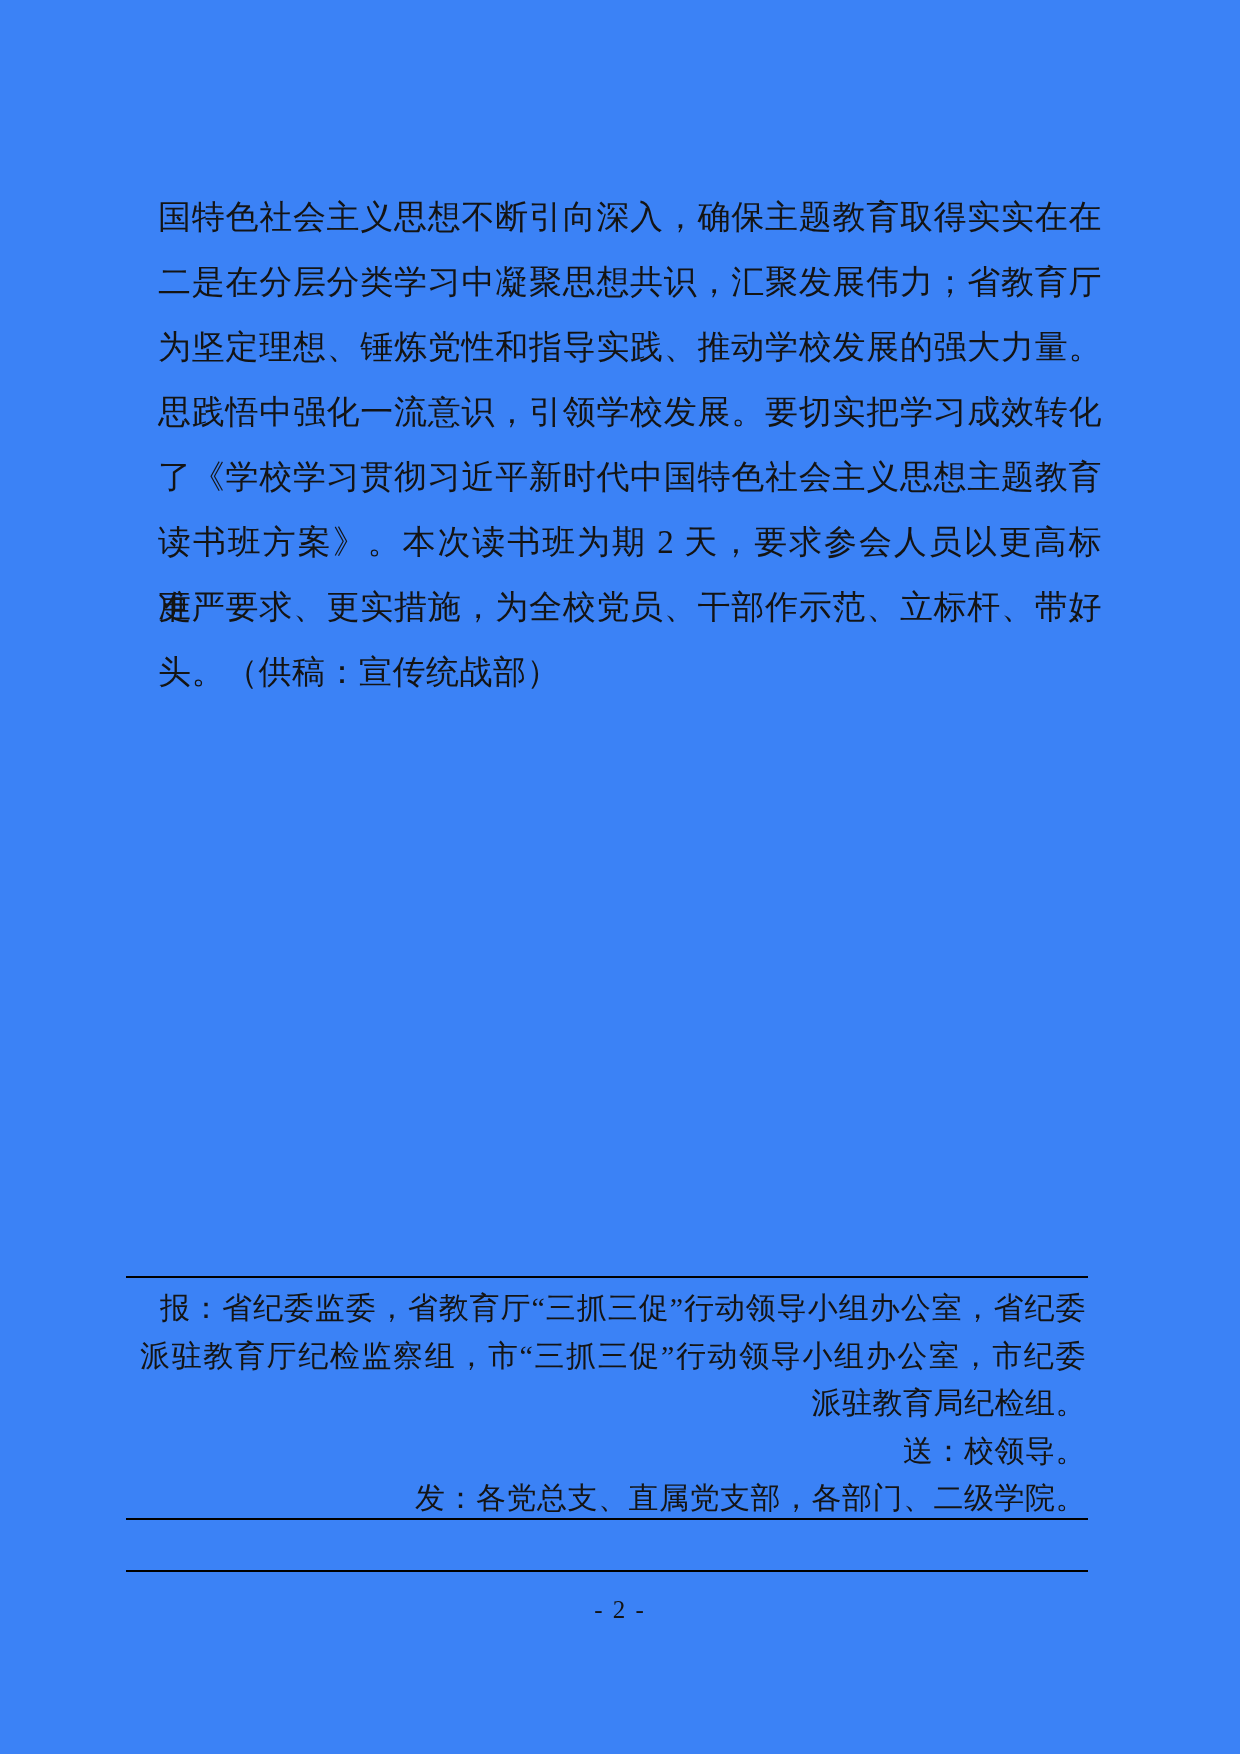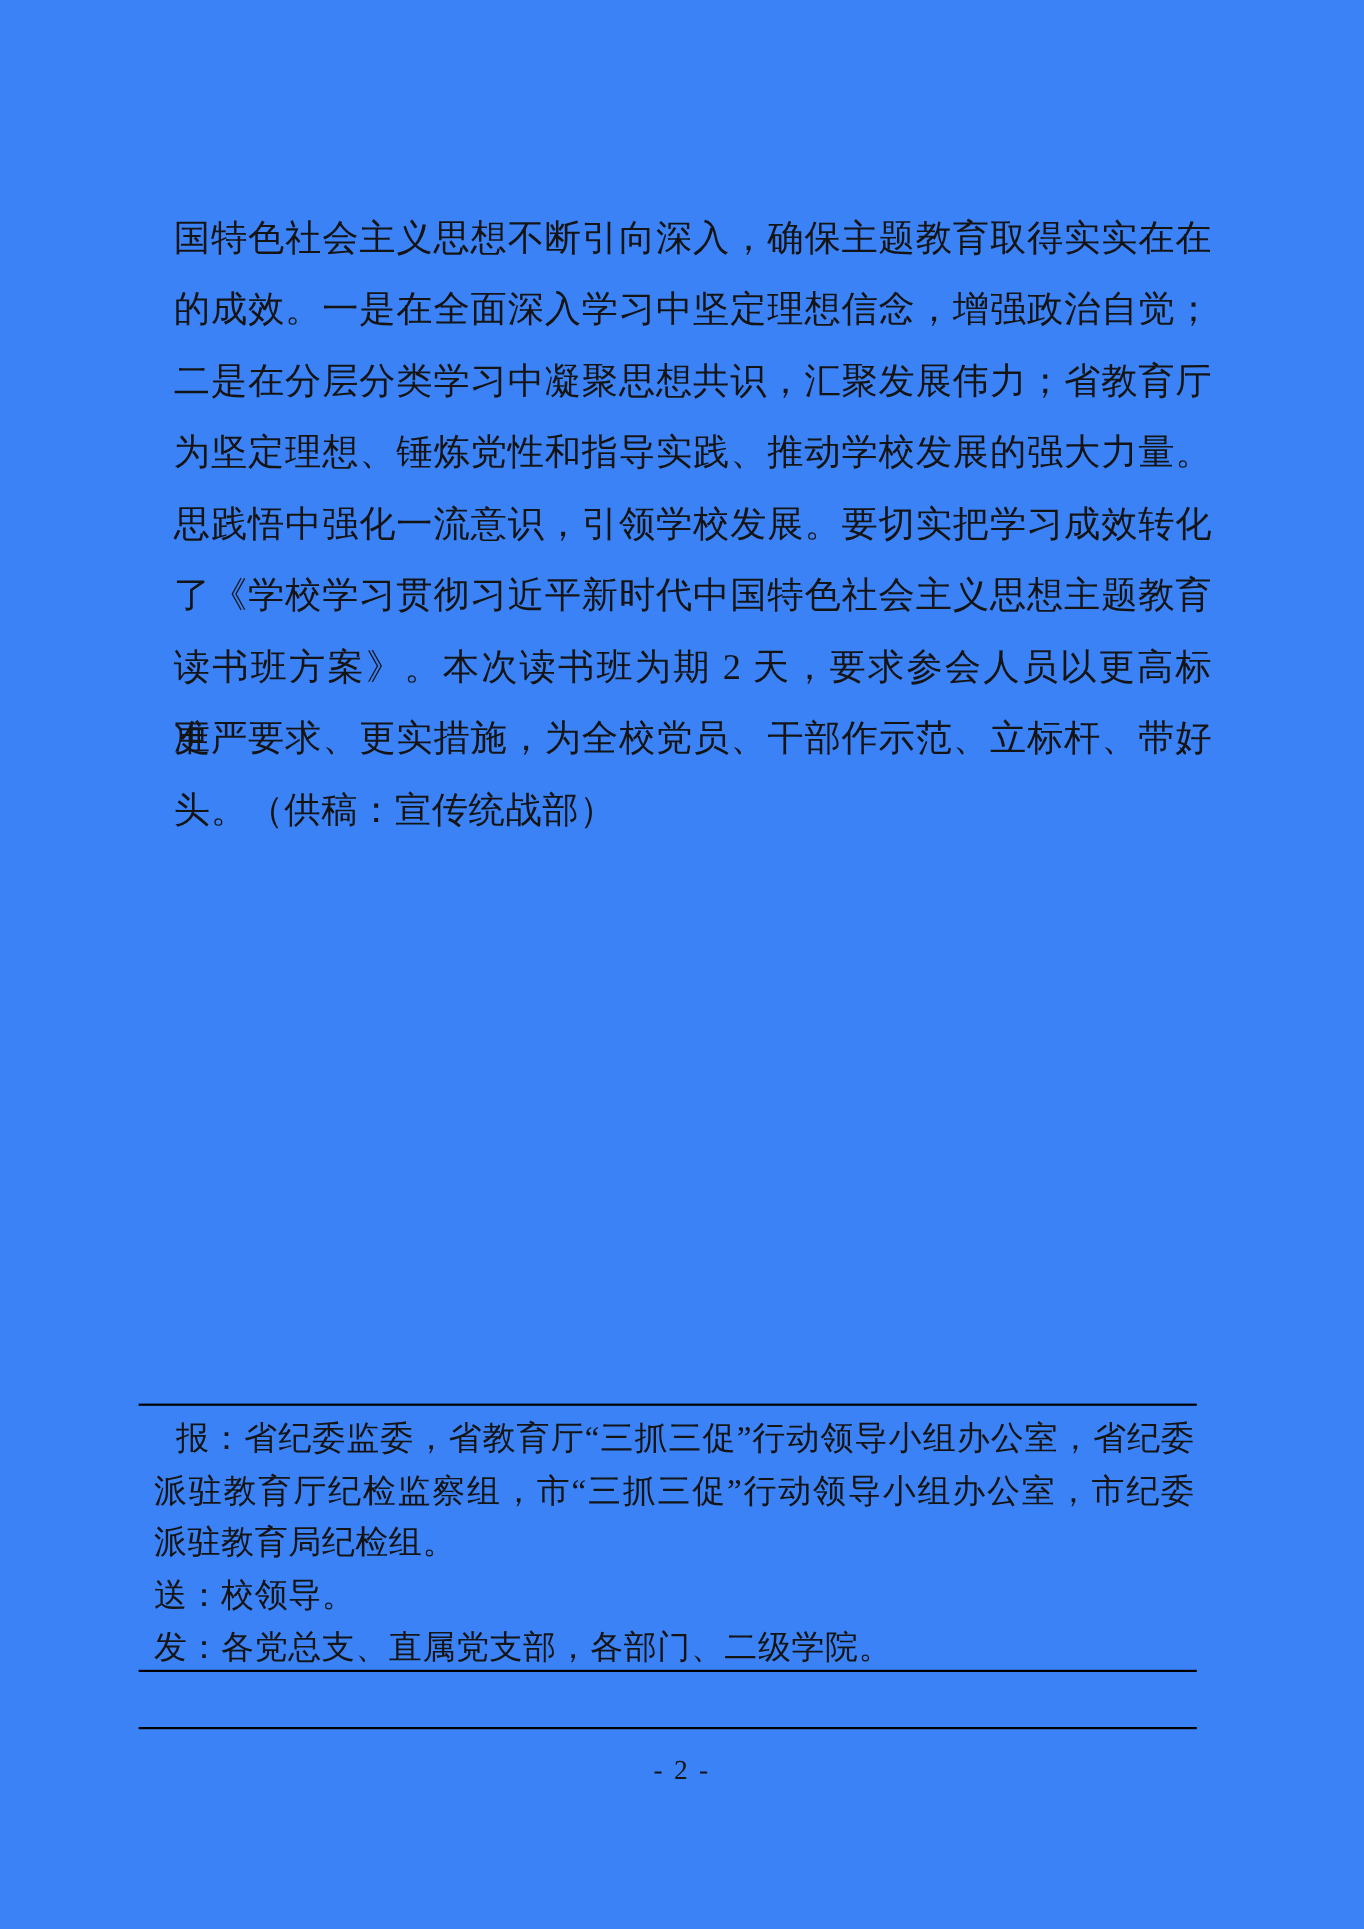--- a/index.html
+++ b/index.html
@@ -31,20 +31,21 @@
   .bline.indent { text-indent:66px; }
   .footer-notes {
     position:absolute;
     left:140px; top:1284px; width:946px;
   }
   .fline {
     height:47.5px; line-height:47.5px;
     font-size:30px;
     white-space:nowrap;
     letter-spacing:0.5px;
+    text-align:right;
   }
   .fline.just {
     white-space:normal;
     text-align:justify;
     text-align-last:justify;
     text-justify:inter-ideograph;
   }
   .fline.first { text-indent:20px; }
   .rule {
     position:absolute;
@@ -71,21 +72,20 @@
     letter-spacing:2px;
   }
 </style>
 </head>
 <body>
 
 <div class="page">
 
   <div class="body-text">
     <div class="bline just">国特色社会主义思想不断引向深入，确保主题教育取得实实在在</div>
-    <div class="bline just">的成效。一是在全面深入学习中坚定理想信念，增强政治自觉；</div>
     <div class="bline just">二是在分层分类学习中凝聚思想共识，汇聚发展伟力；省教育厅</div>
     <div class="bline just">为坚定理想、锤炼党性和指导实践、推动学校发展的强大力量。</div>
     <div class="bline just">思践悟中强化一流意识，引领学校发展。要切实把学习成效转化</div>
     <div class="bline just">了《学校学习贯彻习近平新时代中国特色社会主义思想主题教育</div>
     <div class="bline just">读书班方案》。本次读书班为期 2 天，要求参会人员以更高标准、</div>
     <div class="bline just">更严要求、更实措施，为全校党员、干部作示范、立标杆、带好</div>
     <div class="bline">头。（供稿：宣传统战部）</div>
   </div>
 
   <div class="rule r1"></div>

